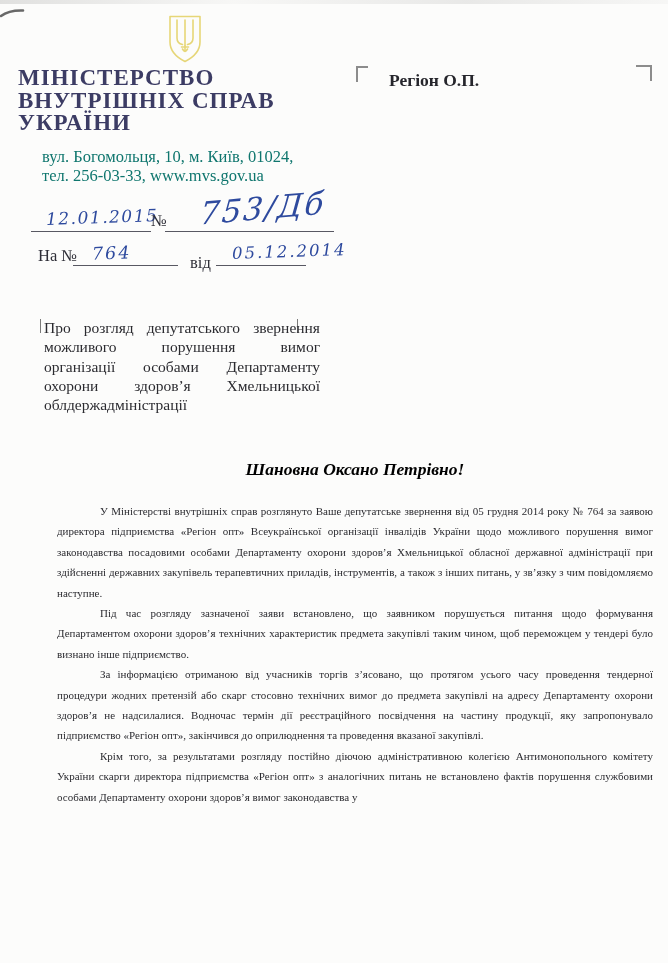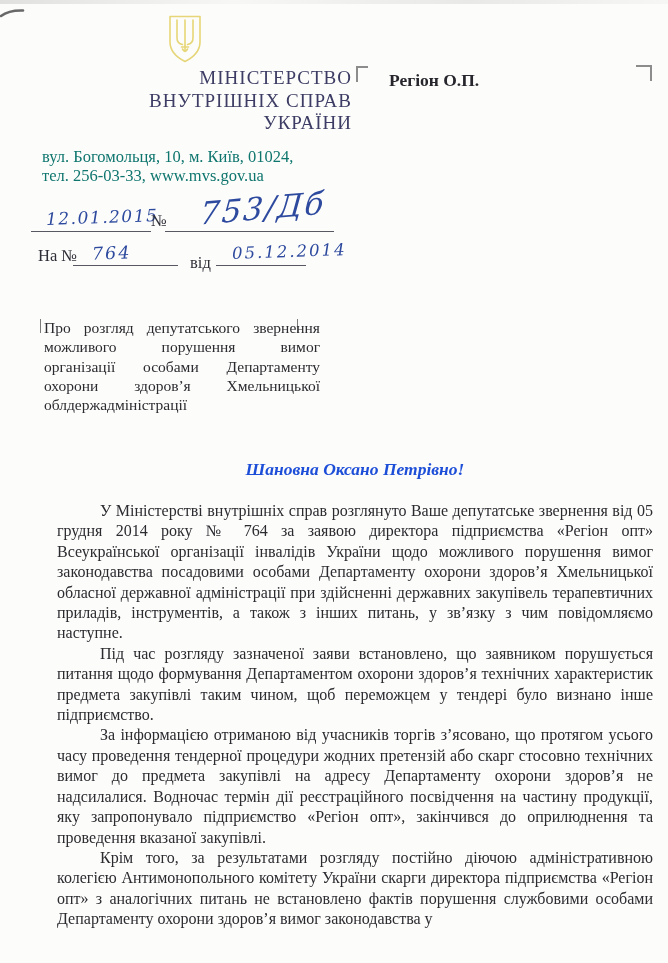--- a/index.html
+++ b/index.html
@@ -18,22 +18,22 @@
   .scan-band {
     position: absolute; top: 0; left: 0; right: 0; height: 4px;
     background: linear-gradient(90deg, rgba(140,140,138,.45), rgba(200,200,196,.18) 35%, rgba(150,150,148,.35) 70%, rgba(200,200,198,.2));
     opacity: .55;
   }
 
   
   .emblem { position: absolute; left: 167px; top: 15px; }
   .ministry {
     position: absolute; left: 18px; top: 67px; width: 334px;
-    text-align: right; font-weight: normal; color: #3c3c64;
-    font-size: 19px; line-height: 22.5px; letter-spacing: 1px;
+    text-align: left; font-weight: bold; color: #3c3c64;
+    font-size: 23px; line-height: 22.5px; letter-spacing: 1px;
   }
   .address {
     position: absolute; left: 42px; top: 147px;
     font-size: 16.5px; line-height: 19px; color: #0f766e;
   }
 
   
   .hw {
     position: absolute; font-family: "DejaVu Serif", serif;
     font-style: italic; color: #2e4a9e; white-space: nowrap;
@@ -69,24 +69,24 @@
   .subject-line { text-align: justify; line-height: 19.3px; overflow: hidden; height: 19.3px; }
   .subject-line::after { content: ""; display: inline-block; width: 100%; height: 0; }
   .subject-tick { position: absolute; background: #5a5a5a; opacity: .8; }
   .tick-left  { left: 40px; top: 319px; width: 1.4px; height: 14px; }
   .tick-right { left: 297px; top: 319px; width: 1.4px; height: 14px; }
 
   
   .content { position: absolute; left: 57px; top: 459px; width: 596px; }
   .salutation {
     text-align: center; font-weight: bold; font-style: italic;
-    font-size: 17.5px; margin-bottom: 21px; color: #1d4ed8;
+    font-size: 17.5px; margin-bottom: 21px; color: #000000;
   }
   .content p {
-    font-size: 16px; line-height: 20.4px;
+    font-size: 11px; line-height: 20.4px;
     text-align: justify; text-indent: 43px; color: #2b2b30;
   }
 
   
   .pen-mark { position: absolute; left: 0; top: 5px; }
 </style>
 </head>
 <body>
 
 <div class="page">

